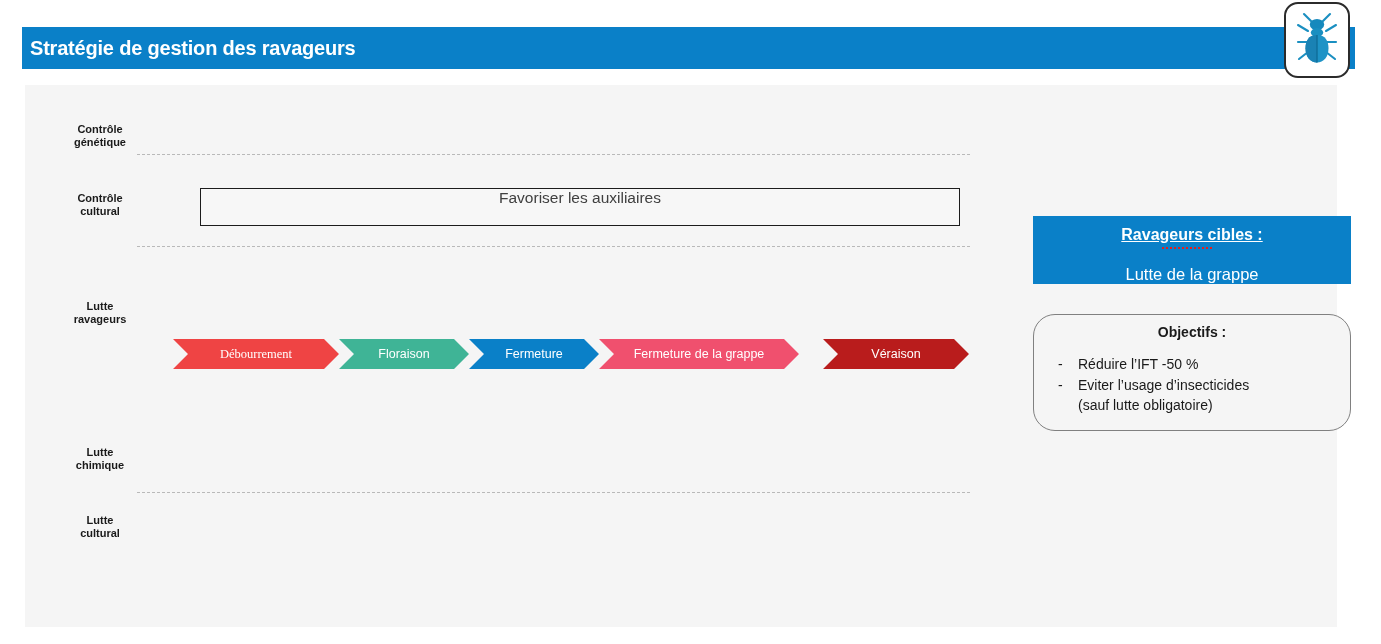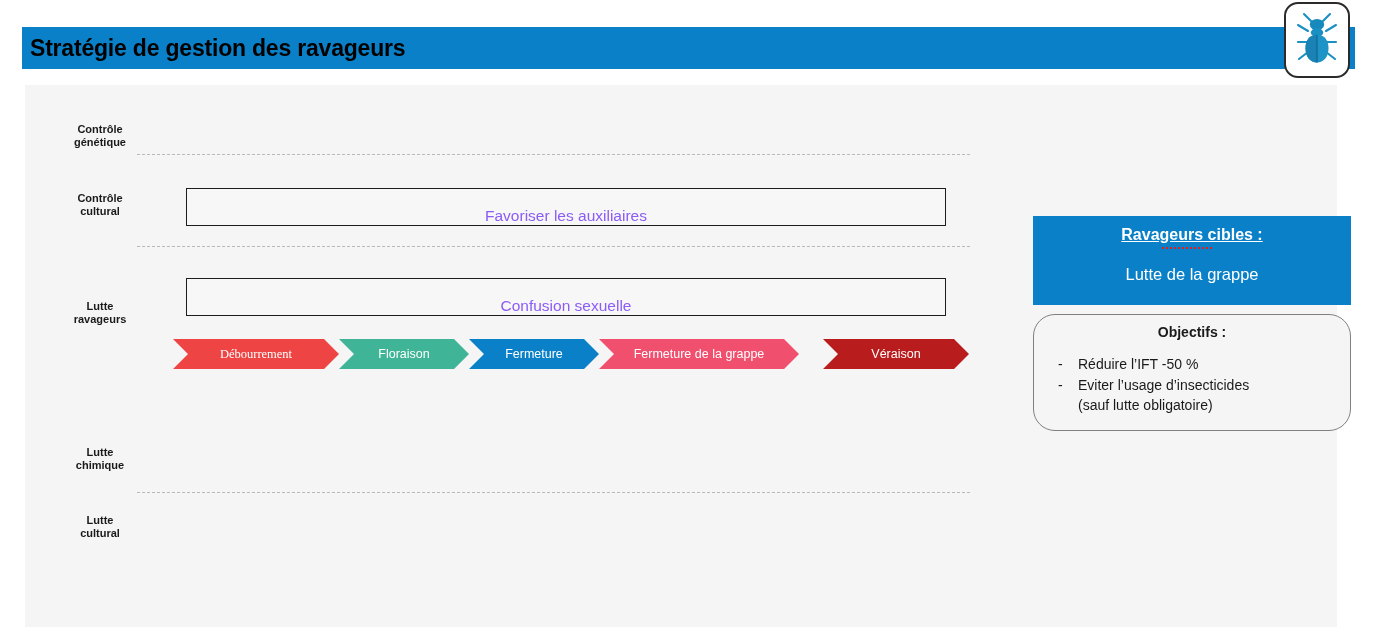--- a/index.html
+++ b/index.html
@@ -23,22 +23,22 @@
     width: 1333px;
     height: 42px;
     background: #0a80c8;
     box-sizing: border-box;
   }
   #title-text {
     position: absolute;
     left: 8px;
     top: 50%;
     transform: translateY(-50%);
-    color: #000000;
-    font-size: 23px;
+    color: #ffffff;
+    font-size: 20px;
     font-weight: bold;
     letter-spacing: -0.2px;
     white-space: nowrap;
   }
 
   
   #beetle-badge {
     position: absolute;
     left: 1284px;
     top: 2px;
@@ -81,31 +81,31 @@
     position: absolute;
     left: 112px;
     width: 833px;
     height: 0;
     border-top: 1px dashed #b9b9b9;
   }
 
   
   .practice-box {
     position: absolute;
-    left: 161px;
+    left: 175px;
     width: 760px;
     height: 38px;
     border: 1.6px solid #1c1c1c;
     background: #f7f7f7;
     box-sizing: border-box;
     display: flex;
-    align-items: flex-end;
+    align-items: flex-start;
     justify-content: center;
     font-size: 15.5px;
-    color: #8b5cf6;
+    color: #404040;
   }
 
   
   #timeline {
     position: absolute;
     left: 173px;
     top: 339px;
     width: 772px;
     height: 30px;
   }
@@ -121,21 +121,21 @@
     white-space: nowrap;
     clip-path: polygon(0 0, calc(100% - 15px) 0, 100% 50%, calc(100% - 15px) 100%, 0 100%, 15px 50%);
   }
 
   
   #targets-box {
     position: absolute;
     left: 1008px;
     top: 131px;
     width: 318px;
-    height: 89px;
+    height: 68px;
     background: #0a80c8;
     box-sizing: border-box;
   }
   #targets-title {
     position: absolute;
     top: 10px;
     left: 0;
     width: 100%;
     text-align: center;
     color: #ffffff;
@@ -253,23 +253,20 @@
     <span>cultural</span>
   </div>
 
   <div class="sep" style="top:69px"></div>
   <div class="sep" style="top:161px"></div>
   <div class="sep" style="top:407px"></div>
 
   <div class="practice-box" style="top:103px">
     <span>Favoriser les auxiliaires</span>
   </div>
-  <div class="practice-box" style="top:193px">
-    <span>Confusion sexuelle</span>
-  </div>
 
   <div id="targets-box">
     <div id="targets-title">Ravageurs cibles :</div>
     <div id="targets-underline-red"></div>
     <div id="targets-value">Lutte de la grappe</div>
   </div>
 
   <div id="objectives-box">
     <div id="objectives-title">Objectifs :</div>
     <div id="objectives-list">

